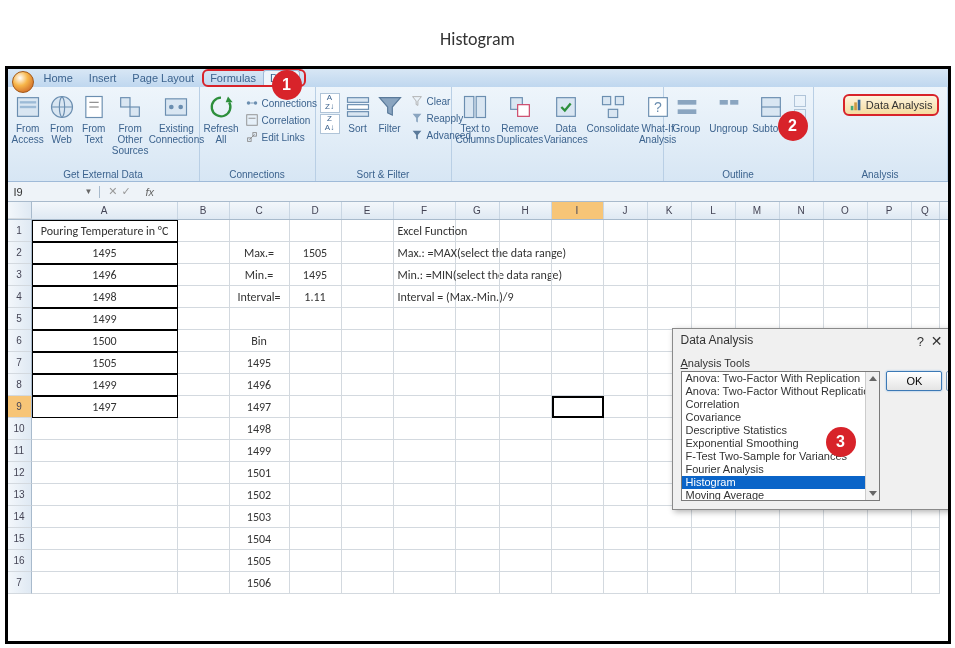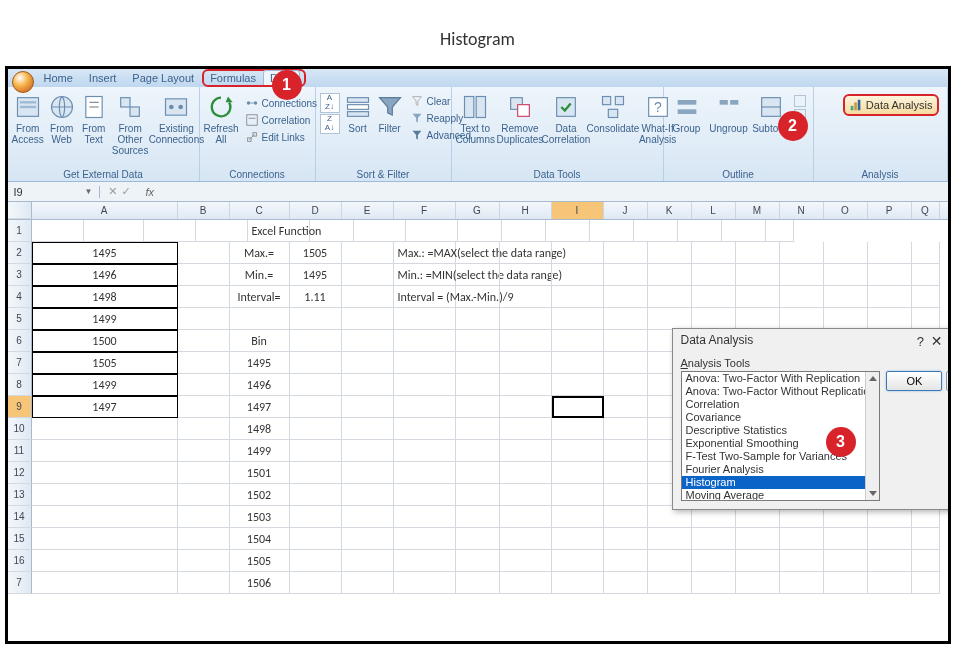--- a/index.html
+++ b/index.html
@@ -260,21 +260,21 @@
               </div>
               <span>Remove Duplicates</span>
             </div>
           <div class="rbtn" style="width:42px;">
               <div class="ic">
                 <svg viewBox="0 0 24 24">
                   <rect x="4" y="4" width="16" height="16" fill="#d9e6f2" stroke="#6b8eb0"></rect>
                   <path d="M8 12l3 3 5-6" stroke="#2d8f3c" fill="none" stroke-width="2"></path>
                 </svg>
               </div>
-              <span>Data Correlation</span>
+              <span>Data Variances</span>
             </div>
           <div class="rbtn" style="width:44px;">
               <div class="ic">
                 <svg viewBox="0 0 24 24">
                   <rect x="3" y="3" width="7" height="7" fill="#d9e6f2" stroke="#6b8eb0"></rect>
                   <rect x="14" y="3" width="7" height="7" fill="#d9e6f2" stroke="#6b8eb0"></rect>
                   <rect x="8" y="14" width="8" height="7" fill="#d9e6f2" stroke="#6b8eb0"></rect>
                 </svg>
               </div>
               <span>Consolidate</span>
@@ -282,21 +282,20 @@
           <div class="rbtn" style="width:38px;">
               <div class="ic">
                 <svg viewBox="0 0 24 24">
                   <rect x="4" y="4" width="16" height="16" fill="#fff" stroke="#6b8eb0"></rect>
                   <text x="12" y="16" text-anchor="middle" font-size="12" fill="#6b8eb0">?</text>
                 </svg>
               </div>
               <span>What-If Analysis</span>
             </div>
         </div>
-        <div class="rgroup-label">Data Tools</div>
       </div>
 
       <div class="rgroup" style="width:150px;">
         <div class="rgroup-body">
           <div class="rbtn">
               <div class="ic">
                 <svg viewBox="0 0 24 24">
                   <rect x="4" y="6" width="16" height="4" fill="#8aa5c0"></rect>
                   <rect x="4" y="14" width="16" height="4" fill="#8aa5c0"></rect>
                 </svg>
@@ -376,20 +375,21 @@
         <div class="ch colw-L">L</div>
         <div class="ch colw-M">M</div>
         <div class="ch colw-N">N</div>
         <div class="ch colw-O">O</div>
         <div class="ch colw-P">P</div>
         <div class="ch colw-Q">Q</div>
       </div>
       <div class="rows" id="rows">
           <div class="row">
             <div class="rownum">1</div>
+            <div class="cell colw-A border" style="justify-content: center;">Pouring Temperature in °C</div>
             <div class="cell colw-B"></div>
             <div class="cell colw-C"></div>
             <div class="cell colw-D"></div>
             <div class="cell colw-E"></div>
             <div class="cell colw-F" style="overflow: visible; white-space: nowrap;">Excel Function</div>
             <div class="cell colw-G" style="overflow: visible; white-space: nowrap;"></div>
             <div class="cell colw-H" style="overflow: visible; white-space: nowrap;"></div>
             <div class="cell colw-I"></div>
             <div class="cell colw-J"></div>
             <div class="cell colw-K"></div>

